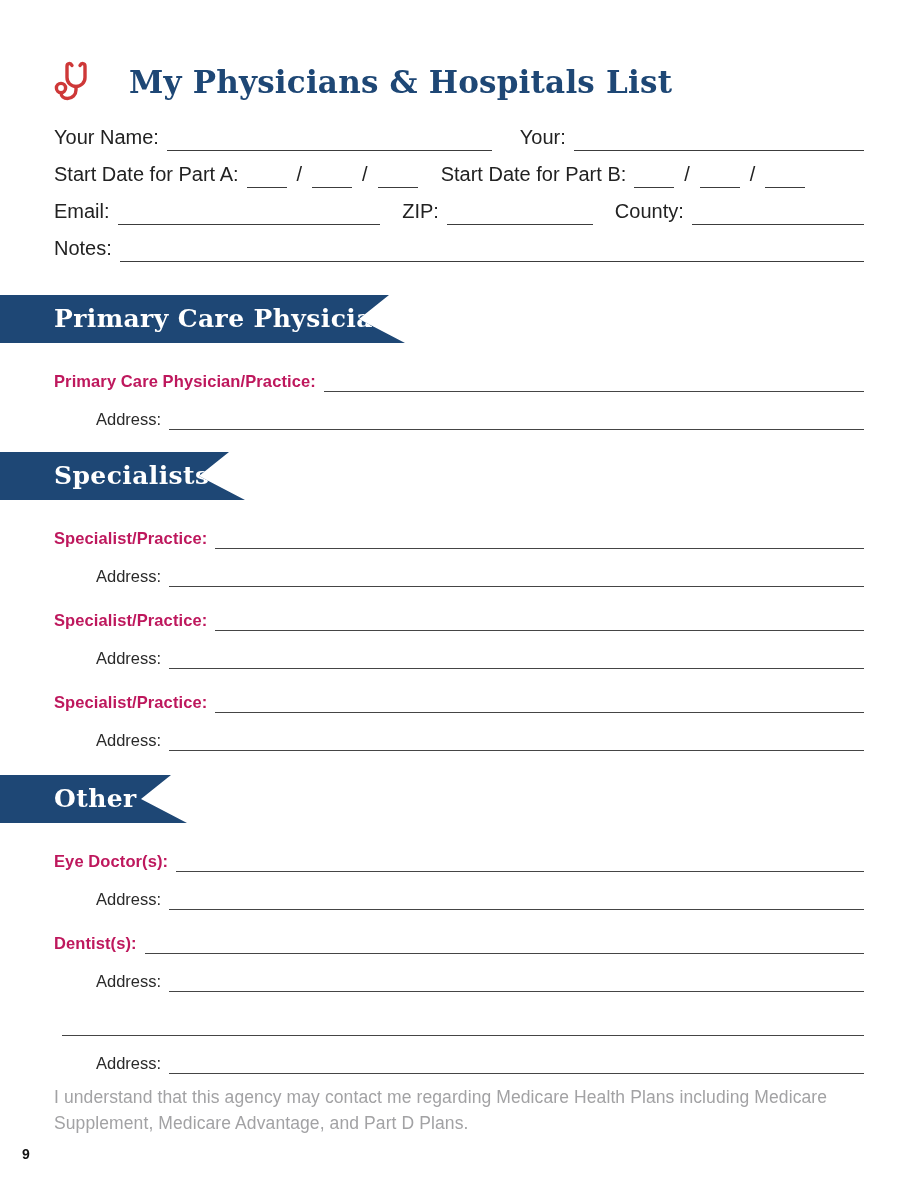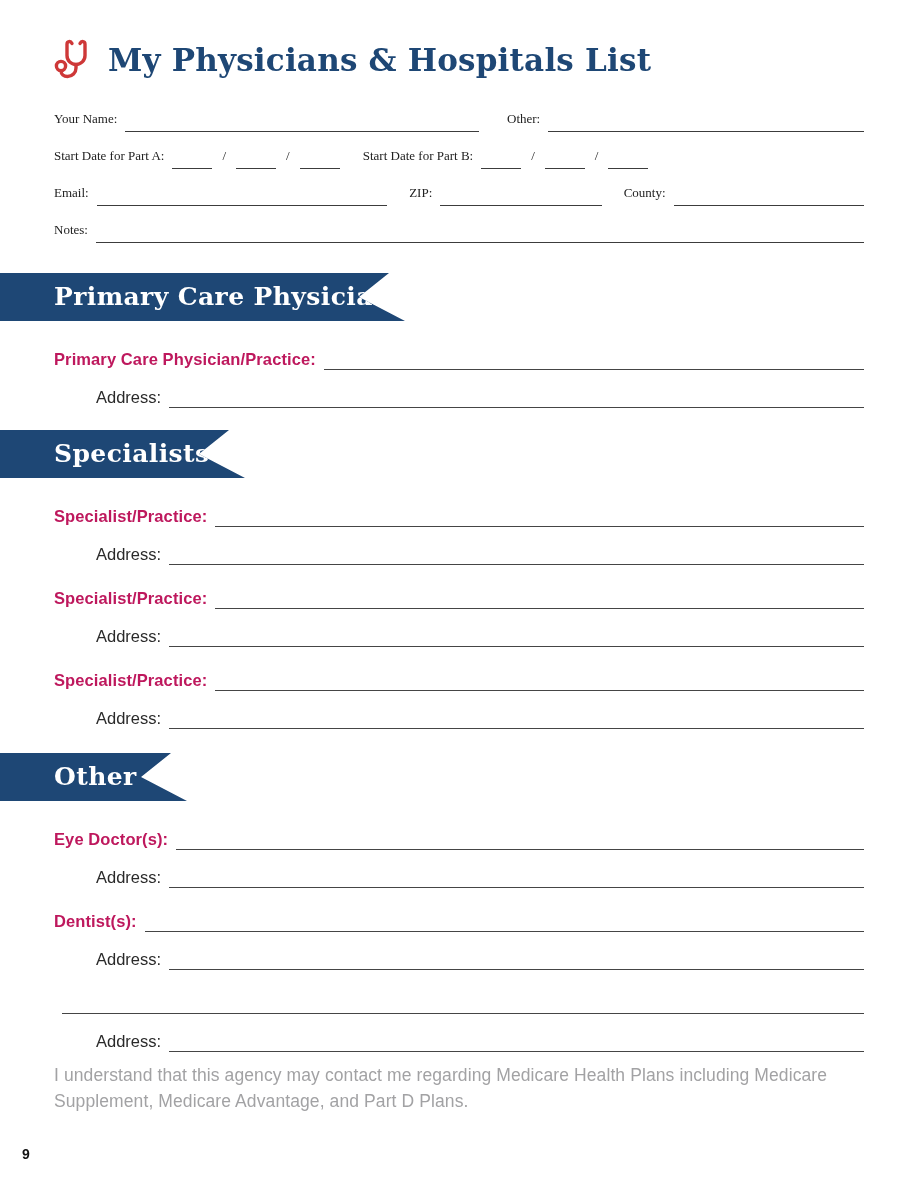--- a/index.html
+++ b/index.html
@@ -8,34 +8,34 @@
     width:918px; height:1188px;
     background:#ffffff;
     font-family:"Liberation Sans", sans-serif;
     color:#1d1d1f;
     overflow:hidden;
     box-sizing:border-box;
   }
   .content { padding:0 54px; }
 
   
-  .header { display:flex; align-items:center; gap:6px; padding-top:36px; }
+  .header { display:flex; align-items:center; gap:27px; padding-top:58px; }
   .steth { width:48px; height:48px; flex:0 0 auto; }
   .title {
     font-family:"DejaVu Serif", serif;
     font-weight:700;
     font-size:31px;
     color:#1e4775;
     letter-spacing:0.2px;
     line-height:1.1;
   }
 
   
   .contact { margin-top:20px; }
-  .crow { display:flex; align-items:center; height:30px; margin-bottom:7px; font-size:13px; color:#222;font-family:Liberation Serif, serif; }
+  .crow { display:flex; align-items:flex-start; height:30px; margin-bottom:7px; font-size:20px; color:#222; }
   .clabel { white-space:nowrap; padding-bottom:1px; }
   .fline {
     border-bottom:1.6px solid #3c3c3c;
     height:24px; flex:1 1 auto;
     margin-left:8px;
   }
   .fline.mid { margin-right:28px; }
   .fline.name  { flex:1.12; }
   .fline.phone { flex:1; }
   .fline.email { flex:1.8;  }
@@ -110,21 +110,21 @@
         </g>
       </svg>
       <div class="title">My Physicians &amp; Hospitals List</div>
     </div>
 
     <div class="contact">
 
       <div class="crow">
         <span class="clabel">Your Name:</span>
         <span class="fline name mid"></span>
-        <span class="clabel">Other:</span>
+        <span class="clabel">Your:</span>
         <span class="fline phone"></span>
       </div>
 
       <div class="crow">
         <span class="clabel">Start Date for Part A:</span>
         <span class="dline"></span>
         <span class="slash">/</span>
         <span class="dline"></span>
         <span class="slash">/</span>
         <span class="dline"></span>

